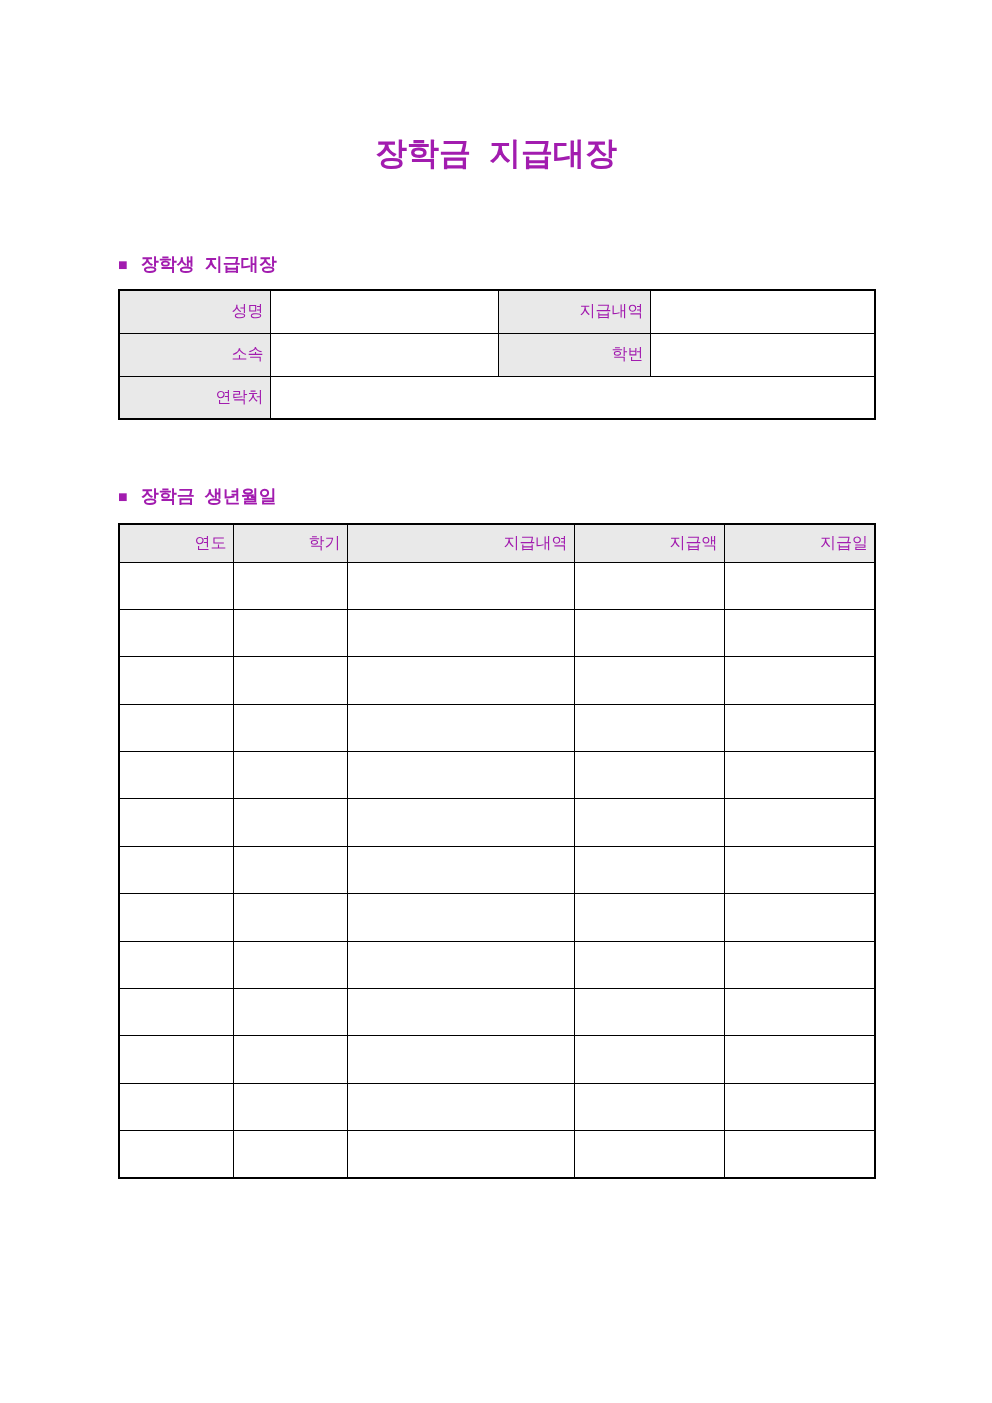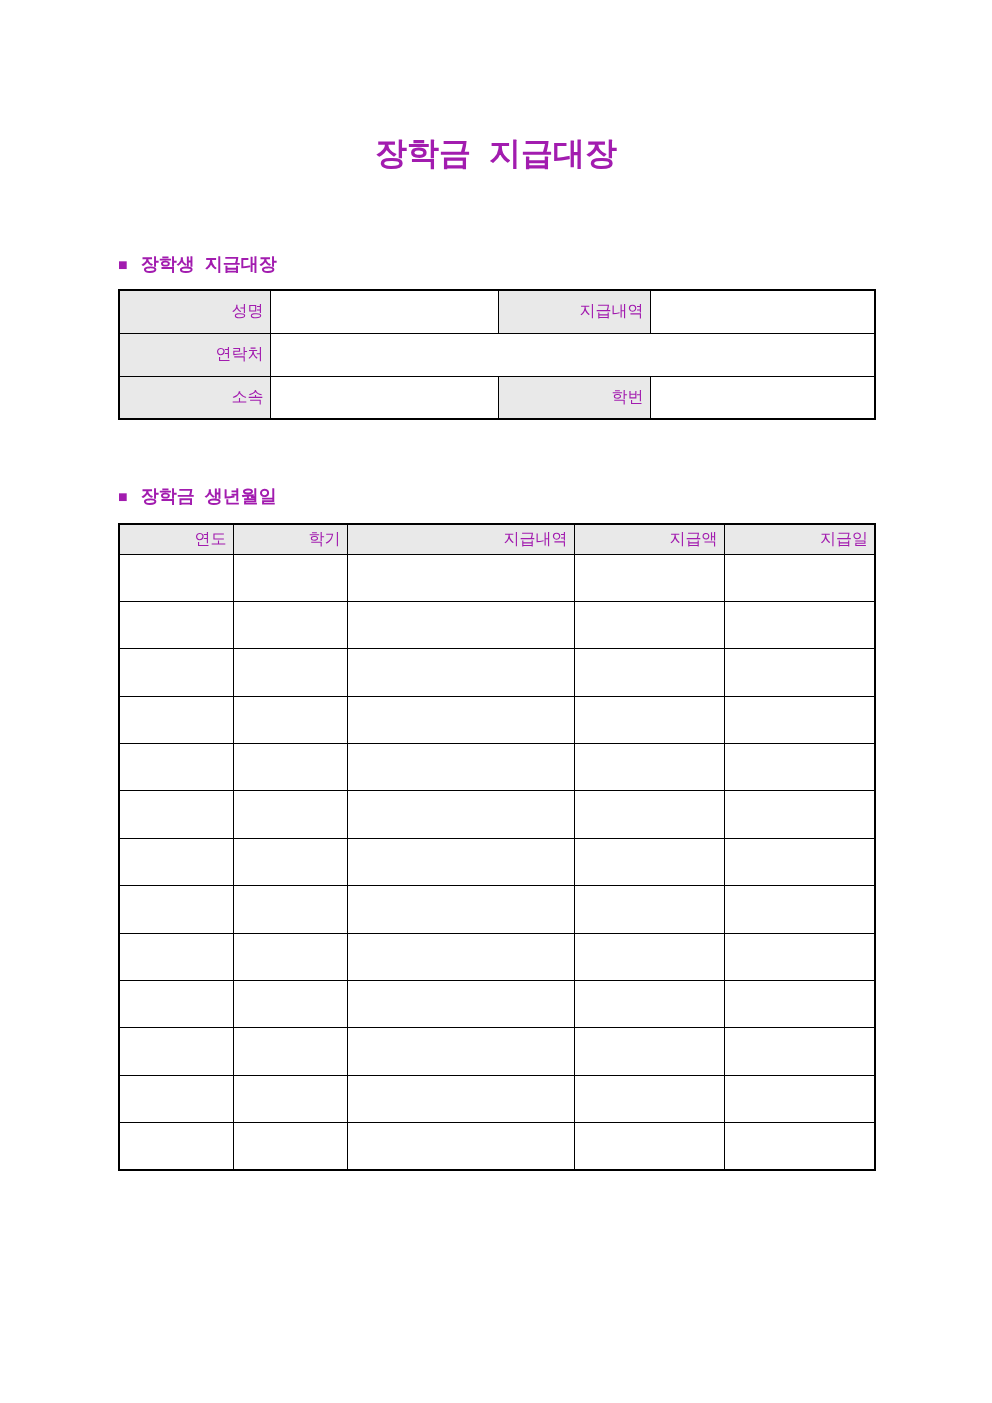--- a/index.html
+++ b/index.html
@@ -58,21 +58,21 @@
     vertical-align: middle;
     padding: 0 6px;
   }
   .label-cell, #payment-table th {
     background: #e9e9e9;
     text-align: right;
     margin-top: 36px;
   }
   .value-cell { background: #ffffff; }
   #basic-table tr { height: 43px; }
-  #payment-table thead tr { height: 30px; }
+  #payment-table thead tr { height: 38px; }
   #payment-table tbody tr { height: 47.4px; }
 </style>
 </head>
 <body>
 
 <div class="page">
 
   <h1 class="doc-title">장학금  지급대장</h1>
 
   <div class="section-heading" id="basic-heading">
@@ -88,28 +88,28 @@
       <col style="width:225px">
     </colgroup>
     <tbody>
       <tr>
         <td class="label-cell">성명</td>
         <td class="value-cell"></td>
         <td class="label-cell">지급내역</td>
         <td class="value-cell"></td>
       </tr>
       <tr>
+        <td class="label-cell">소속</td>
+        <td class="value-cell"></td>
+        <td class="label-cell">학번</td>
+        <td class="value-cell"></td>
+      </tr>
+      <tr>
         <td class="label-cell">연락처</td>
         <td class="value-cell" colspan="3"></td>
-      </tr>
-      <tr>
-        <td class="label-cell">소속</td>
-        <td class="value-cell"></td>
-        <td class="label-cell">학번</td>
-        <td class="value-cell"></td>
       </tr>
     </tbody>
   </table>
 
   <div class="section-heading" id="payment-heading">
     <span class="bullet">■</span>
     <span>장학금  생년월일</span>
   </div>
 
   <table id="payment-table">

